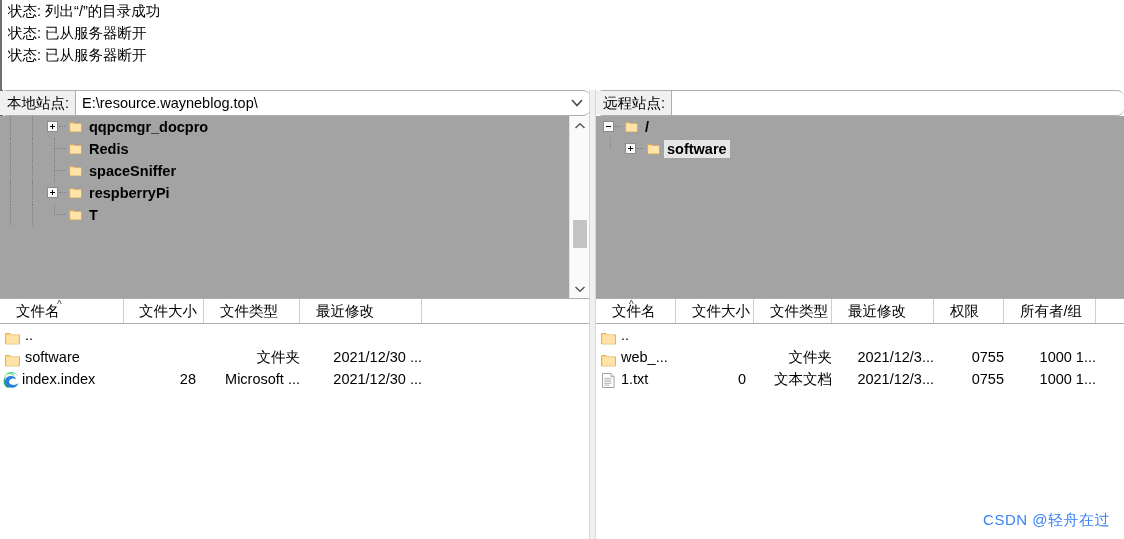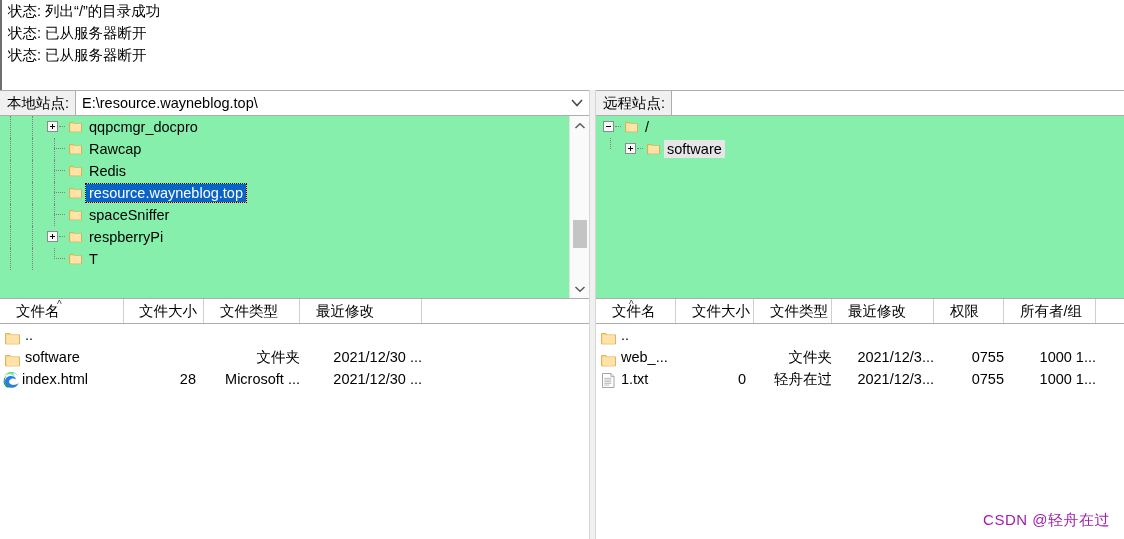--- a/index.html
+++ b/index.html
@@ -62,20 +62,21 @@
 
   
   .site-bar {
     display: flex;
     align-items: stretch;
     height: 26px;
     border-top: 1px solid #adadad;
     border-bottom: 1px solid #adadad;
     background: #ffffff;
     box-sizing: border-box;
+    border-radius: 7px;
   }
   .site-label {
     background: #f0f0f0;
     border-right: 1px solid #adadad;
     padding: 0 6px 0 7px;
     line-height: 24px;
     white-space: nowrap;
     font-size: 14.5px;
   }
   .site-value {
@@ -91,23 +92,24 @@
     display: flex;
     align-items: center;
     justify-content: center;
     color: #4a4a4a;
   }
   .combo-arrow svg { display: block; }
 
   
   .tree-wrap {
     position: relative;
-    background: #86efac;
-    overflow: hidden;
-    box-sizing: border-box;
+    background: #a3a3a3;
+    overflow: hidden;
+    box-sizing: border-box;
+    font-weight: bold;
   }
   #local-tree-wrap {
     height: 183px;
     border-bottom: 1px solid #adadad;
   }
   #remote-tree-wrap {
     height: 183px;
     border-bottom: 1px solid #adadad;
   }
   .tree-scroll-area {
@@ -323,21 +325,21 @@
     flex: 0 0 17px;
     margin-right: 2px;
     position: relative;
   }
 
   
   #watermark {
     position: absolute;
     right: 14px;
     bottom: 9px;
-    color: #a21caf;
+    color: #3b82f6;
     font-size: 15px;
     letter-spacing: 0.5px;
     white-space: nowrap;
     user-select: none;
     margin-top: 41px;
   }
 
   
   #left-edge {
     position: absolute;
@@ -392,58 +394,34 @@
         </div>
         <div class="folder-ico">
           <svg class="f" viewBox="0 0 13 12">
               <path d="M0.5 1.5 h4 l1 1.2 h7 v8 h-12 z" fill="#ffd479" stroke="#d8a64b" stroke-width="0.8"></path>
               <path d="M1.5 2.8 h10.5 v7.7 h-10.5 z" fill="#ffe3a8"></path>
             </svg>
         </div>
         <div class="tree-label">qqpcmgr_docpro</div>
       </div>
 
+
       <div class="tree-row">
         <div class="guide trunk"></div>
         <div class="guide trunk"></div>
         <div class="toggle leaf"></div>
         <div class="folder-ico">
           <svg class="f" viewBox="0 0 13 12">
               <path d="M0.5 1.5 h4 l1 1.2 h7 v8 h-12 z" fill="#ffd479" stroke="#d8a64b" stroke-width="0.8"></path>
               <path d="M1.5 2.8 h10.5 v7.7 h-10.5 z" fill="#ffe3a8"></path>
             </svg>
         </div>
-        <div class="tree-label">Rawcap</div>
-      </div>
-
-      <div class="tree-row">
-        <div class="guide trunk"></div>
-        <div class="guide trunk"></div>
-        <div class="toggle leaf"></div>
-        <div class="folder-ico">
-          <svg class="f" viewBox="0 0 13 12">
-              <path d="M0.5 1.5 h4 l1 1.2 h7 v8 h-12 z" fill="#ffd479" stroke="#d8a64b" stroke-width="0.8"></path>
-              <path d="M1.5 2.8 h10.5 v7.7 h-10.5 z" fill="#ffe3a8"></path>
-            </svg>
-        </div>
         <div class="tree-label">Redis</div>
       </div>
 
-      <div class="tree-row">
-        <div class="guide trunk"></div>
-        <div class="guide trunk"></div>
-        <div class="toggle leaf"></div>
-        <div class="folder-ico">
-          <svg class="f" viewBox="0 0 13 12">
-              <path d="M0.5 1.5 h4 l1 1.2 h7 v8 h-12 z" fill="#ffd479" stroke="#d8a64b" stroke-width="0.8"></path>
-              <path d="M1.5 2.8 h10.5 v7.7 h-10.5 z" fill="#ffe3a8"></path>
-            </svg>
-        </div>
-        <div class="tree-label sel-active">resource.wayneblog.top</div>
-      </div>
 
       <div class="tree-row">
         <div class="guide trunk"></div>
         <div class="guide trunk"></div>
         <div class="toggle leaf"></div>
         <div class="folder-ico">
           <svg class="f" viewBox="0 0 13 12">
               <path d="M0.5 1.5 h4 l1 1.2 h7 v8 h-12 z" fill="#ffd479" stroke="#d8a64b" stroke-width="0.8"></path>
               <path d="M1.5 2.8 h10.5 v7.7 h-10.5 z" fill="#ffe3a8"></path>
             </svg>
@@ -554,21 +532,21 @@
     <div class="list-row">
       <div class="cell name" style="width:124px;padding-left:3px">
         <span class="ico-edge">
           <svg viewBox="0 0 17 17" width="17" height="17">
             <path d="M15.6 11.9 A7.3 7.3 0 0 1 2.0 12.3 C1.2 8.6 3.6 5.3 7.2 5.0 c3.5 -0.3 5.6 1.6 5.9 3.4 c-1.4 -0.9 -3.3 -1.2 -5.0 -0.5 c-2.1 0.9 -2.6 3.1 -1.3 4.6 c1.6 1.8 5.6 2.1 8.8 -0.6 z" fill="#2a7de1"></path>
             <path d="M2.1 12.4 C1.1 9.4 1.9 6.0 4.3 3.9 C2.0 5.2 0.6 7.6 0.6 10.2 c0 2.3 1.0 4.4 2.6 5.7 c1.5 0.7 3.2 0.6 4.3 0.1 c-2.5 -0.6 -4.5 -2.0 -5.4 -3.6 z" fill="#0d9d58"></path>
             <path d="M4.3 3.9 C6.0 2.3 8.5 1.6 10.9 2.2 c2.2 0.6 3.7 2.1 4.3 3.6 C14.3 3.0 11.3 1.0 8.0 1.0 C6.6 1.0 5.4 1.3 4.3 3.9 z" fill="#35c1f1"></path>
             <path d="M8.0 0.9 c-3.4 0 -6.3 2.0 -7.3 4.9 c1.1 -1.8 3.0 -2.9 5.2 -2.9 c2.6 0 4.7 1.4 5.6 3.3 c-0.2 -3.0 -1.6 -5.3 -3.5 -5.3 z" fill="#66eb6e" opacity="0.85"></path>
           </svg>
         </span>
-        <span>index.html</span>
+        <span>index.index</span>
       </div>
       <div class="cell num" style="width:80px">28</div>
       <div class="cell txt" style="width:96px">Microsoft ...</div>
       <div class="cell txt" style="width:122px">2021/12/30 ...</div>
     </div>
   </div>
 </div>
 
 <div class="vsplit"></div>
 
@@ -687,21 +665,21 @@
                 <path d="M2.3 7.0 h7"></path>
                 <path d="M2.3 8.7 h7"></path>
                 <path d="M2.3 10.4 h7"></path>
                 <path d="M2.3 12.1 h5"></path>
             </g>
           </svg>
         </span>
         <span>1.txt</span>
       </div>
       <div class="cell num" style="width:78px">0</div>
-      <div class="cell txt" style="width:78px">轻舟在过</div>
+      <div class="cell txt" style="width:78px">文本文档</div>
       <div class="cell txt" style="width:102px">2021/12/3...</div>
       <div class="cell txt" style="width:70px">0755</div>
       <div class="cell txt" style="width:92px">1000 1...</div>
     </div>
   </div>
 </div>
 
 <div id="watermark">CSDN @轻舟在过</div>
 
 </body></html>

